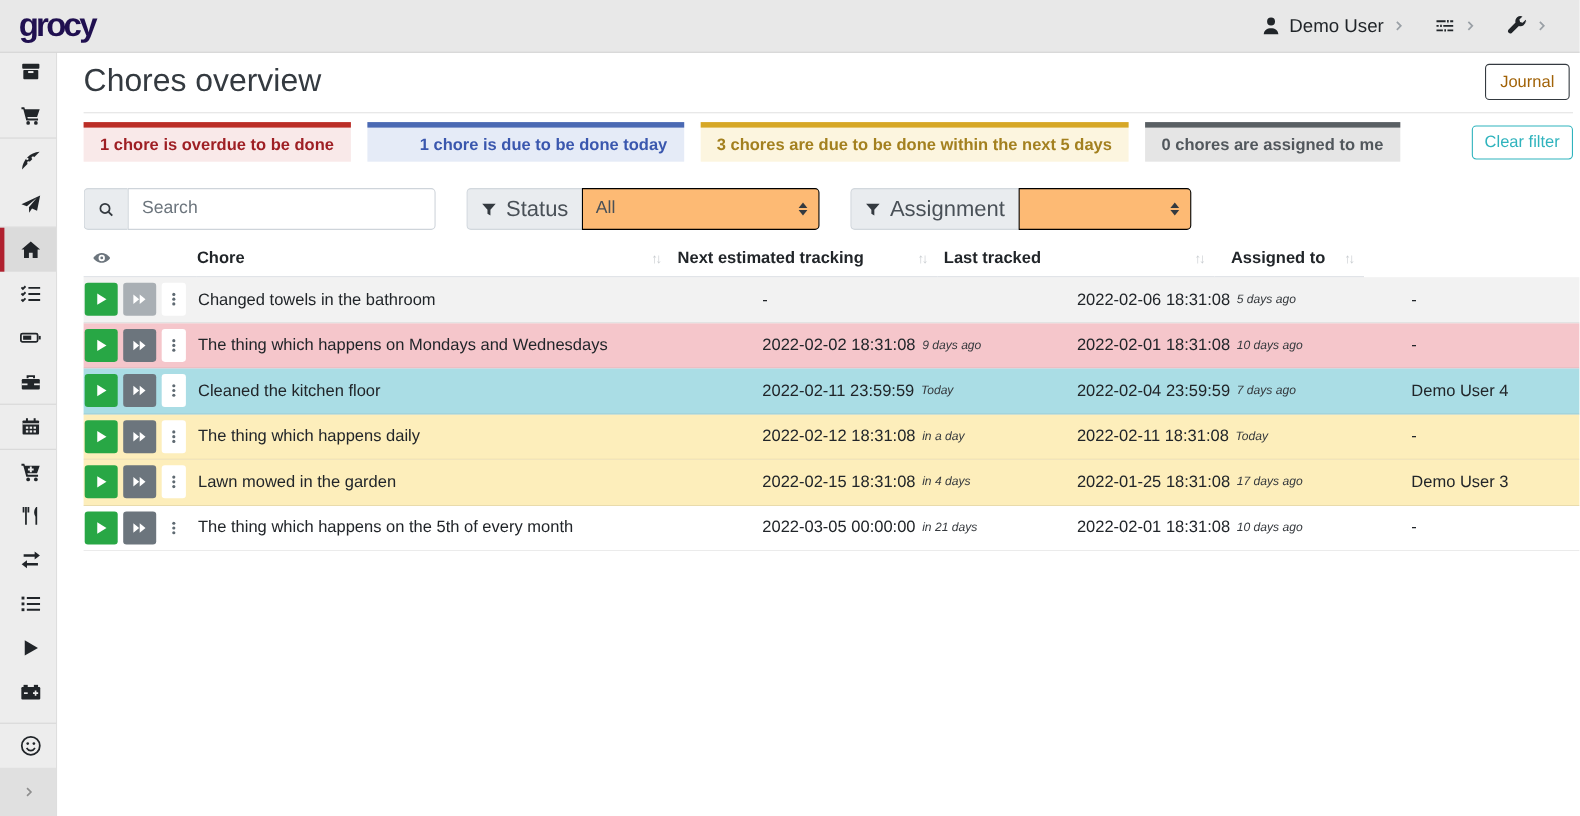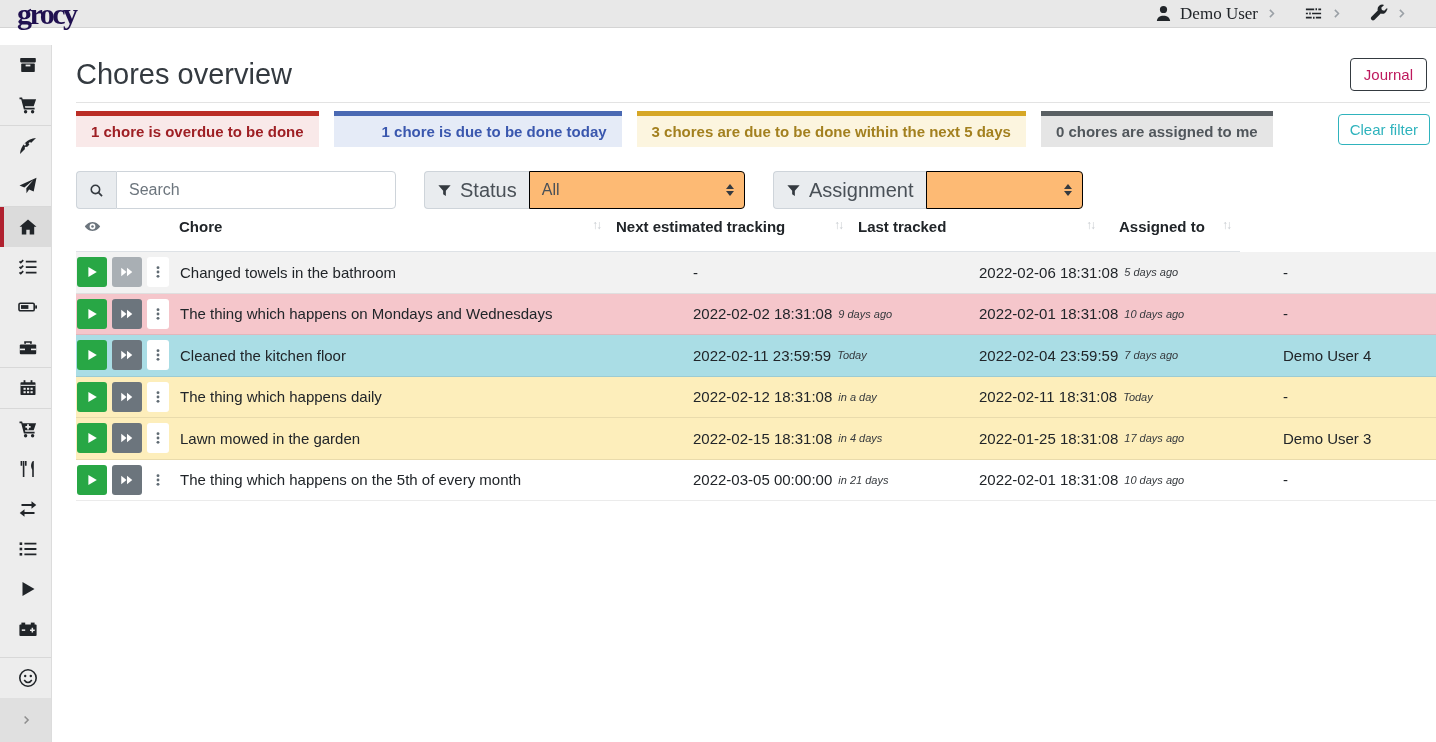--- a/index.html
+++ b/index.html
@@ -1,22 +1,22 @@
 <!DOCTYPE html>
 <html><head>
 <meta charset="utf-8">
 <style>
   * { margin:0; padding:0; box-sizing:border-box; }
   html,body { width:1436px; height:742px; overflow:hidden; background:#fff;
               font-family:"Liberation Sans","DejaVu Sans",sans-serif; color:#212529; }
 
   
-  .navbar { position:fixed; top:0; left:0; width:1436px; height:28px; background:#e8e8e8;
+  .navbar { position:fixed; top:0; left:0; width:1436px; height:48px; background:#e8e8e8;
             border-bottom:1px solid #d4d4d4; display:flex; align-items:center;
-            justify-content:space-between; padding:0 28px 0 17px; z-index:10;font-family:Liberation Serif, serif; }
+            justify-content:space-between; padding:0 28px 0 17px; z-index:10; }
   .logo { font-size:30px; font-weight:800; letter-spacing:-2.5px; color:#201050; cursor:pointer; }
   .nav-right { display:flex; align-items:center; gap:26px; }
   .nav-item { display:flex; align-items:center; gap:7px; font-size:17px; color:#212529; cursor:pointer; }
   .nav-item svg.main { width:19px; height:19px; }
   .nav-item svg.chev { width:13px; height:13px; }
 
   
   .sidebar { position:fixed; top:45px; left:0; bottom:0; width:52px; background:#ededed;
              border-right:1px solid #dcdcdc; display:flex; flex-direction:column; }
   .side-item { height:40px; display:flex; align-items:center; justify-content:center;
@@ -26,21 +26,21 @@
   .side-div { height:1px; background:#d8d8d8; flex:0 0 auto; }
   .side-bottom { margin-top:auto; }
   .side-collapse { height:44px; background:#e0e0e0; display:flex; align-items:center;
                    justify-content:center; cursor:pointer; }
 
   
   .content { position:fixed; top:45px; left:52px; right:0; bottom:0; background:#fff;
              padding:10px 6px 0 24px; overflow:hidden; }
   .page-head { display:flex; align-items:center; justify-content:space-between; padding-right:3px; }
   .page-title { font-size:29px; font-weight:400; color:#343a40; line-height:38px; }
-  .btn-journal { font-size:15px; color:#be185d; background:#fff; border:1px solid #343a40;
+  .btn-journal { font-size:15px; color:#a16207; background:#fff; border:1px solid #343a40;
                  border-radius:4px; padding:7px 13px; cursor:pointer;
                  font-family:"Liberation Sans",sans-serif; }
   .head-hr { border:0; border-top:1px solid #e3e3e3; margin:9px 0 8px 0; }
 
   
   .cards { display:flex; align-items:stretch; gap:15px; height:36px; }
   .card { border-top:5px solid; display:flex; align-items:center; padding:0 15px;
           font-size:15px; font-weight:700; white-space:nowrap; cursor:pointer; }
   .card.overdue { border-color:#bb2d26; background:#f9e9e9; color:#9e1f24; }
   .card.today   { border-color:#4a69b3; background:#e5ebf7; color:#3a57ae;padding-left:48px; }
@@ -68,21 +68,21 @@
             display:flex; align-items:center; font-size:16px; color:#495057;
             padding:0 10px 0 12px; cursor:pointer; }
   .updown { margin-left:auto; display:flex; flex-direction:column; gap:2px; }
   .updown i { width:0; height:0; border-left:4px solid transparent; border-right:4px solid transparent; }
   .updown .up { border-bottom:5px solid #343a40; }
   .updown .dn { border-top:5px solid #343a40; }
 
   
   .table { margin-top:9px; margin-right:-6px; }
   .thead { display:grid; grid-template-columns:103px 431px 242px 252px 136px 1fr; height:34px; }
-  .th { display:flex; align-items:flex-start; font-size:15px; font-weight:700;
+  .th { display:flex; align-items:center; font-size:15px; font-weight:700;
         border-bottom:1px solid #dee2e6; cursor:pointer; }
   .th.noborder { border-bottom:0; cursor:default; }
   .th .sort { margin-left:auto; margin-right:10px; font-size:12px; color:#c8ccd0;
               letter-spacing:-2px; font-weight:400; }
   .th.eye { padding-left:8px; cursor:default; }
   .th.next,.th.last { padding-left:6px; }
   .th.assigned { padding-left:15px; }
 
   .trow { display:grid; grid-template-columns:103px 514px 286px 304px 1fr; height:41.5px;
           border-bottom:1px solid rgba(0,0,0,0.08); }

